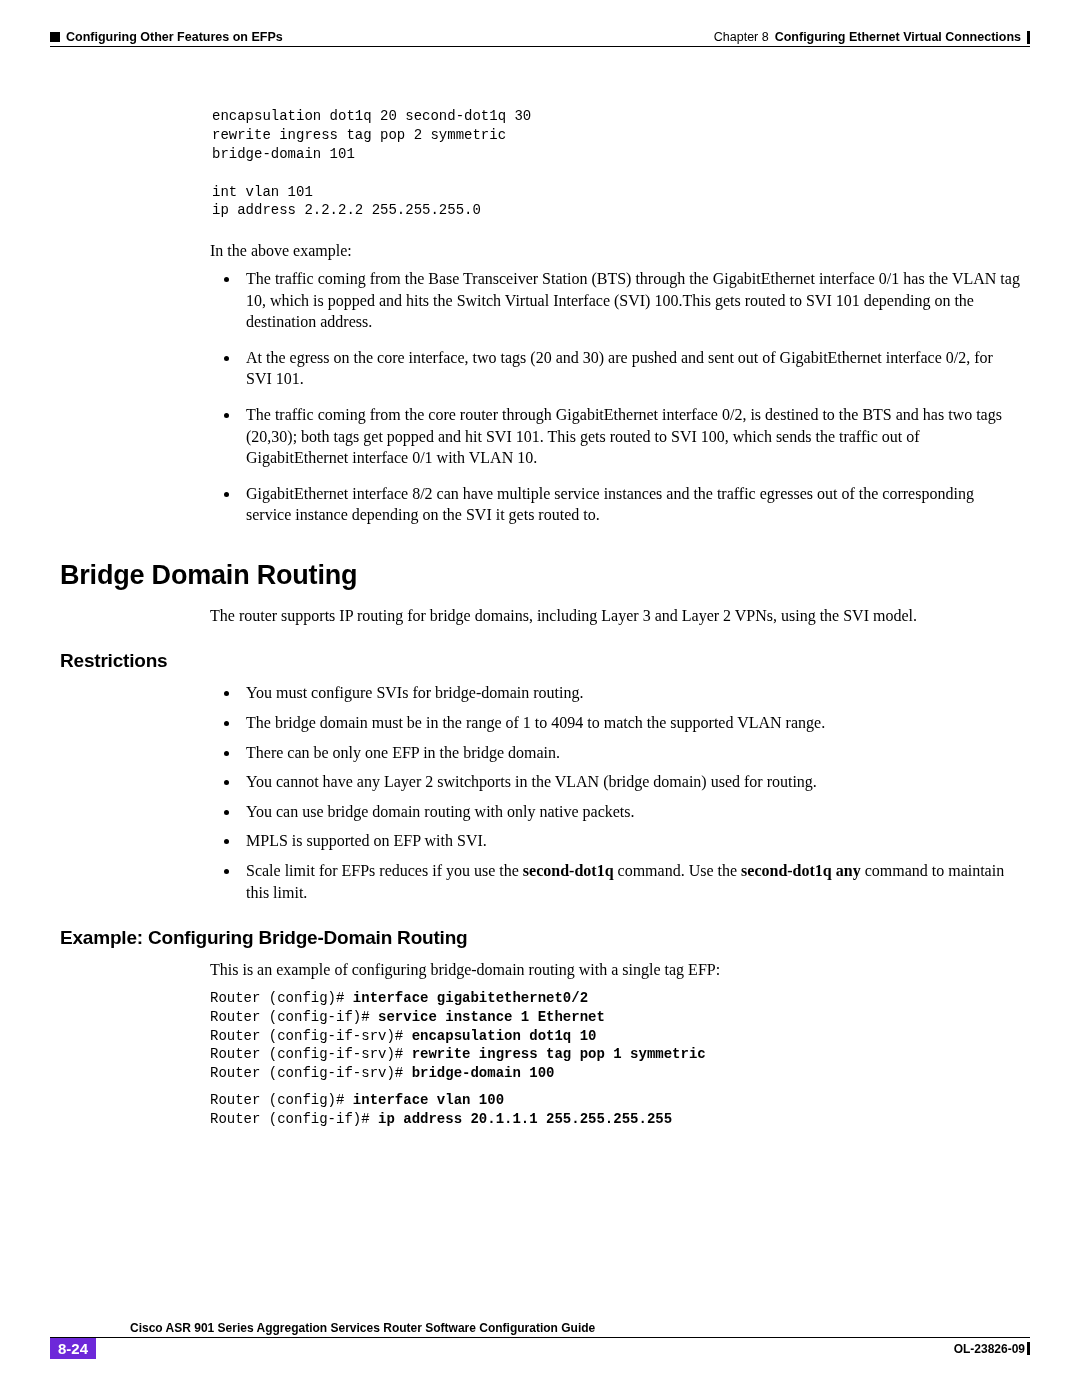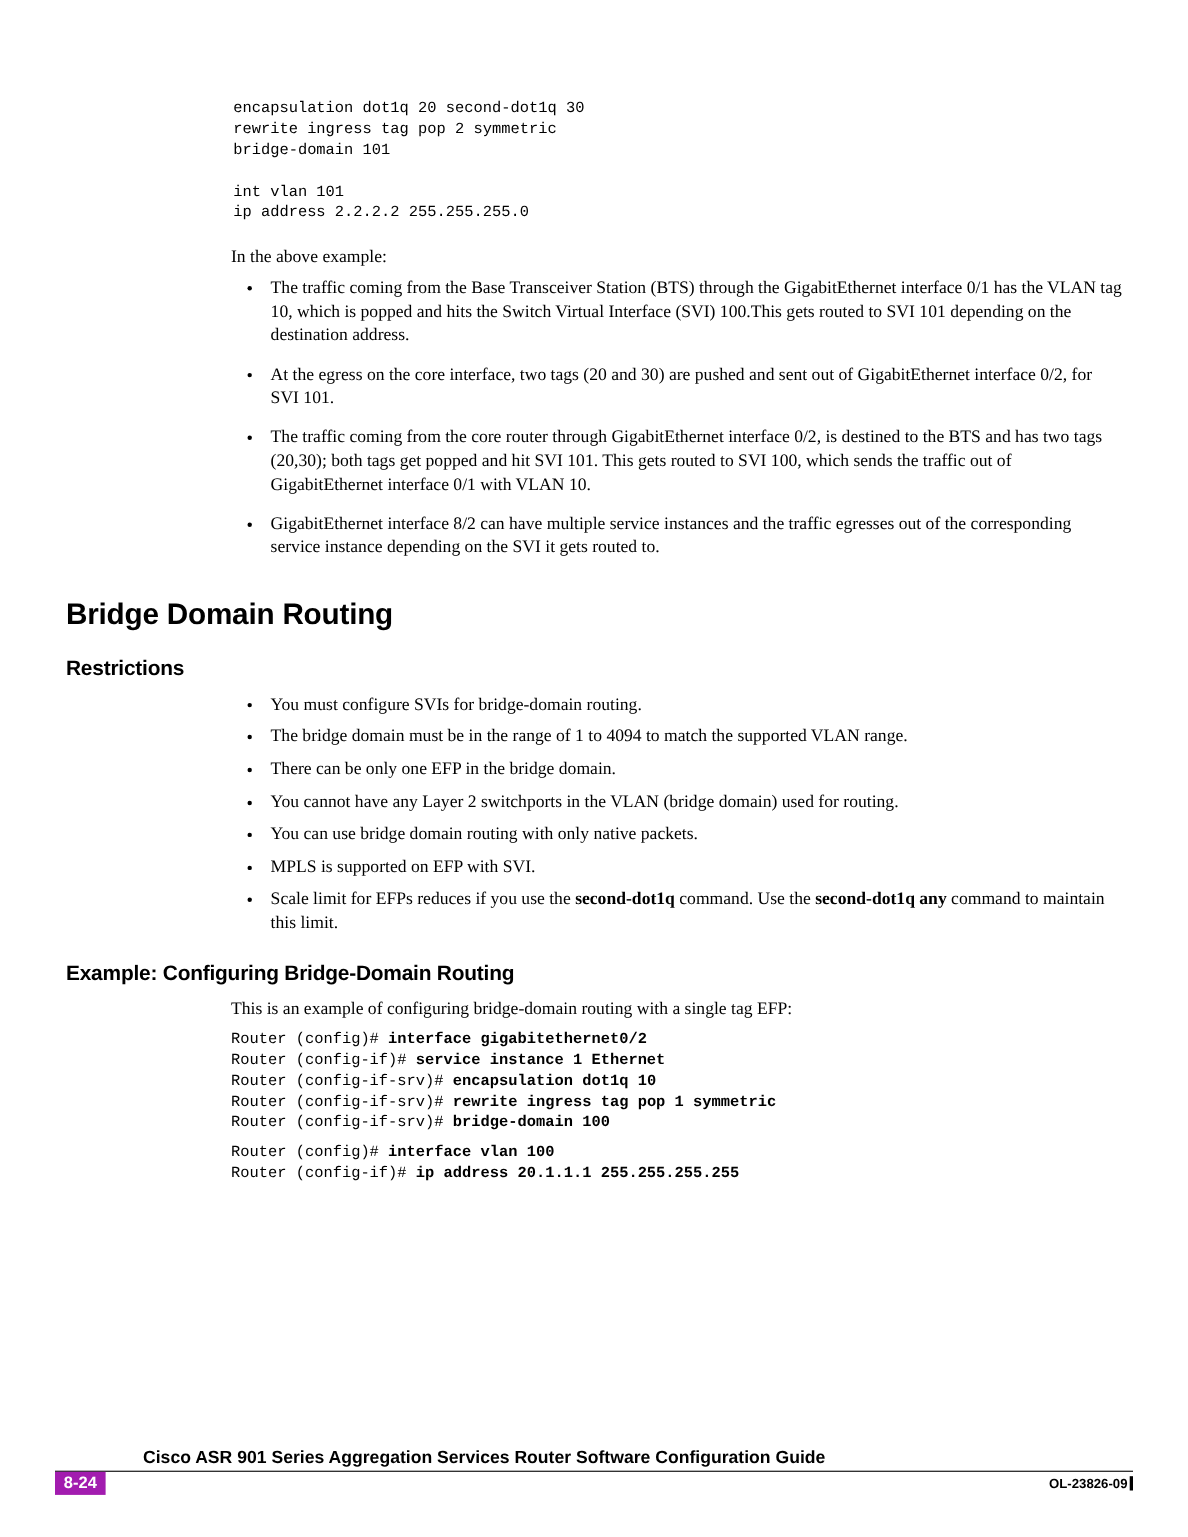--- a/index.html
+++ b/index.html
@@ -100,31 +100,31 @@
   .footer {
     position: absolute;
     bottom: 38px;
     left: 50px;
     right: 50px;
   }
   .footer-title-row {
     border-bottom: 1px solid #000;
     padding: 0 0 2px 80px;
     font-family: Arial, Helvetica, sans-serif;
-    font-size: 16px;
+    font-size: 12px;
     font-weight: bold;
   }
   .footer-bottom-row {
     display: flex;
     justify-content: space-between;
     align-items: center;
     margin-top: 0;
   }
   .page-num {
-    background: #a21caf;
+    background: #6d28d9;
     color: #fff;
     font-family: Arial, Helvetica, sans-serif;
     font-weight: bold;
     font-size: 15px;
     padding: 2px 8px;
   }
   .doc-id-row {
     display: flex;
     align-items: center;
     gap: 2px;
@@ -139,39 +139,51 @@
     background: #000;
   }
   .bold {
     font-weight: bold;
   }
 </style>
 </head>
 <body>
 
 <div class="page">
+  <div class="header-row">
+    <div class="header-left">
+      <span class="sq"></span>
+      <span>Configuring Other Features on EFPs</span>
+    </div>
+    <div class="header-right">
+      <span class="header-chapter-label">Chapter 8</span>
+      <span>Configuring Ethernet Virtual Connections</span>
+      <span class="vbar"></span>
+    </div>
+  </div>
 
   <div class="content">
     <div class="code">encapsulation dot1q 20 second-dot1q 30
 rewrite ingress tag pop 2 symmetric
 bridge-domain 101
 
 int vlan 101
 ip address 2.2.2.2 255.255.255.0</div>
 
     <div class="para">In the above example:</div>
 
     <ul class="bullets">
       <li>The traffic coming from the Base Transceiver Station (BTS) through the GigabitEthernet interface 0/1 has the VLAN tag 10, which is popped and hits the Switch Virtual Interface (SVI) 100.This gets routed to SVI 101 depending on the destination address.</li>
       <li>At the egress on the core interface, two tags (20 and 30) are pushed and sent out of GigabitEthernet interface 0/2, for SVI 101.</li>
       <li>The traffic coming from the core router through GigabitEthernet interface 0/2, is destined to the BTS and has two tags (20,30); both tags get popped and hit SVI 101. This gets routed to SVI 100, which sends the traffic out of GigabitEthernet interface 0/1 with VLAN 10.</li>
       <li>GigabitEthernet interface 8/2 can have multiple service instances and the traffic egresses out of the corresponding service instance depending on the SVI it gets routed to.</li>
     </ul>
 
     <h1 class="h1">Bridge Domain Routing</h1>
+    <div class="para">The router supports IP routing for bridge domains, including Layer 3 and Layer 2 VPNs, using the SVI model.</div>
 
     <h2 class="h2">Restrictions</h2>
     <ul class="bullets tight">
       <li>You must configure SVIs for bridge-domain routing.</li>
       <li>The bridge domain must be in the range of 1 to 4094 to match the supported VLAN range.</li>
       <li>There can be only one EFP in the bridge domain.</li>
       <li>You cannot have any Layer 2 switchports in the VLAN (bridge domain) used for routing.</li>
       <li>You can use bridge domain routing with only native packets.</li>
       <li>MPLS is supported on EFP with SVI.</li>
       <li><span>Scale limit for EFPs reduces if you use the </span><span class="bold">second-dot1q</span><span> command. Use the </span><span class="bold">second-dot1q any</span><span> command to maintain this limit.</span></li>

